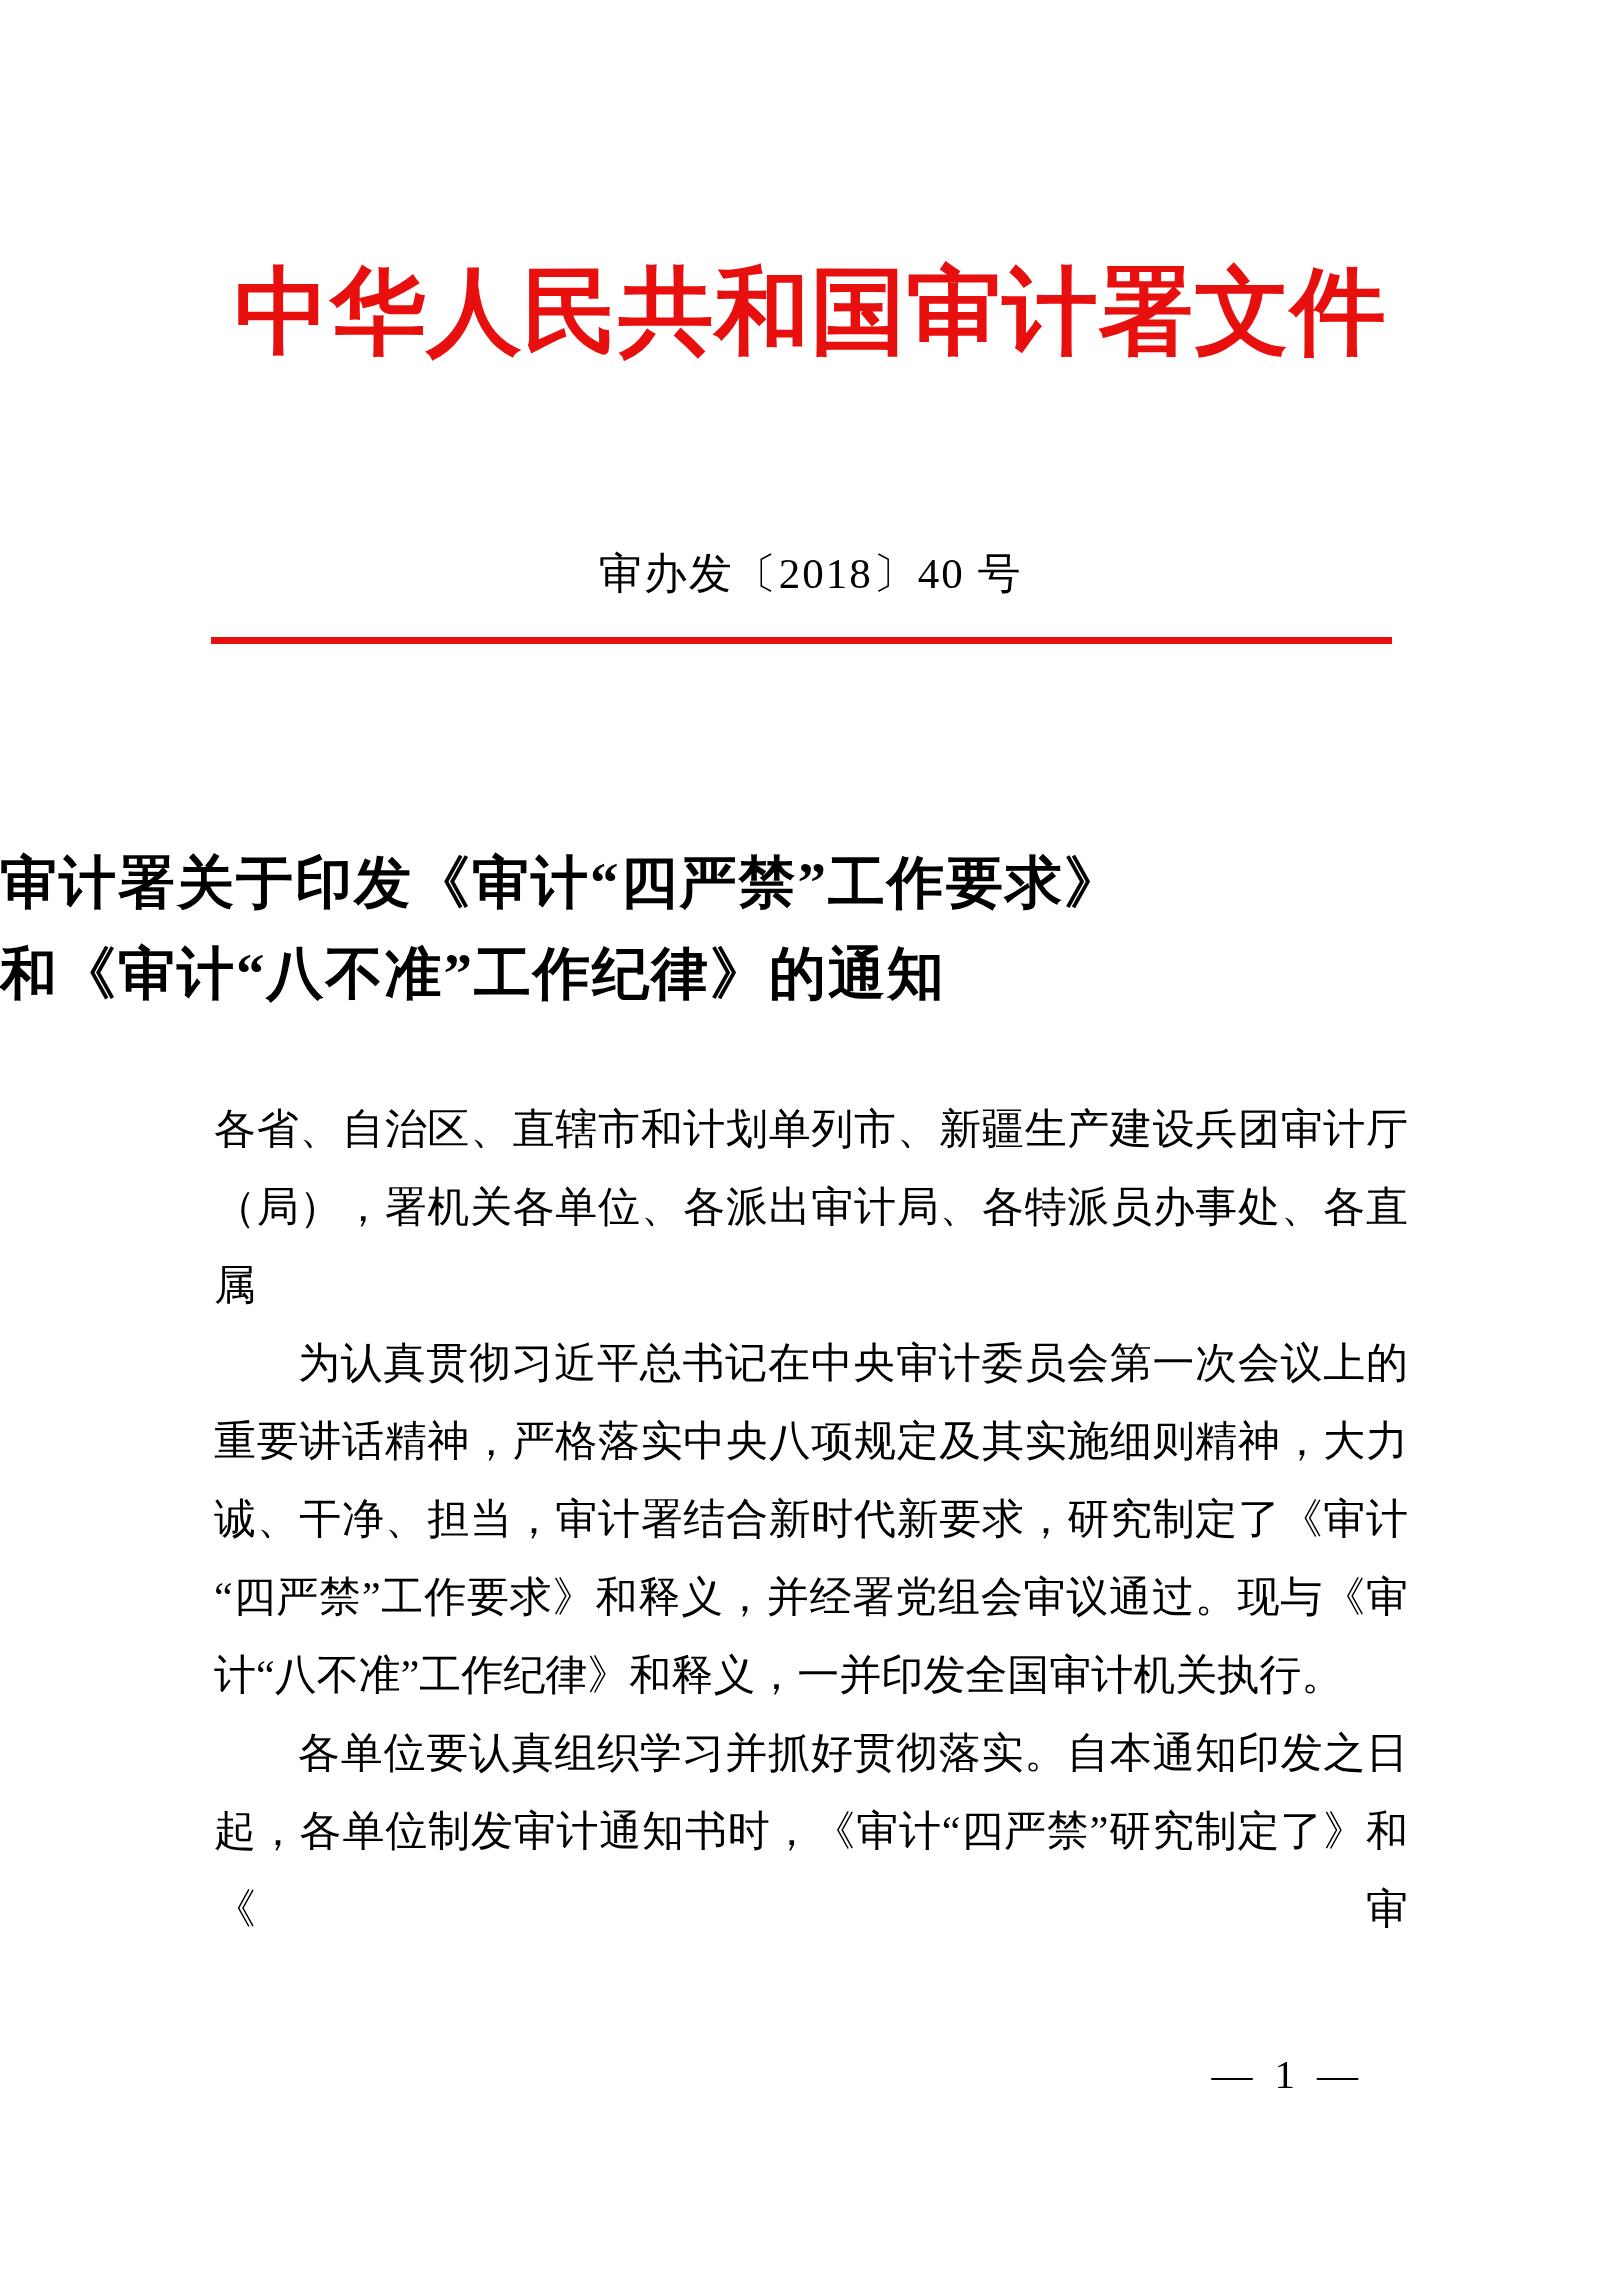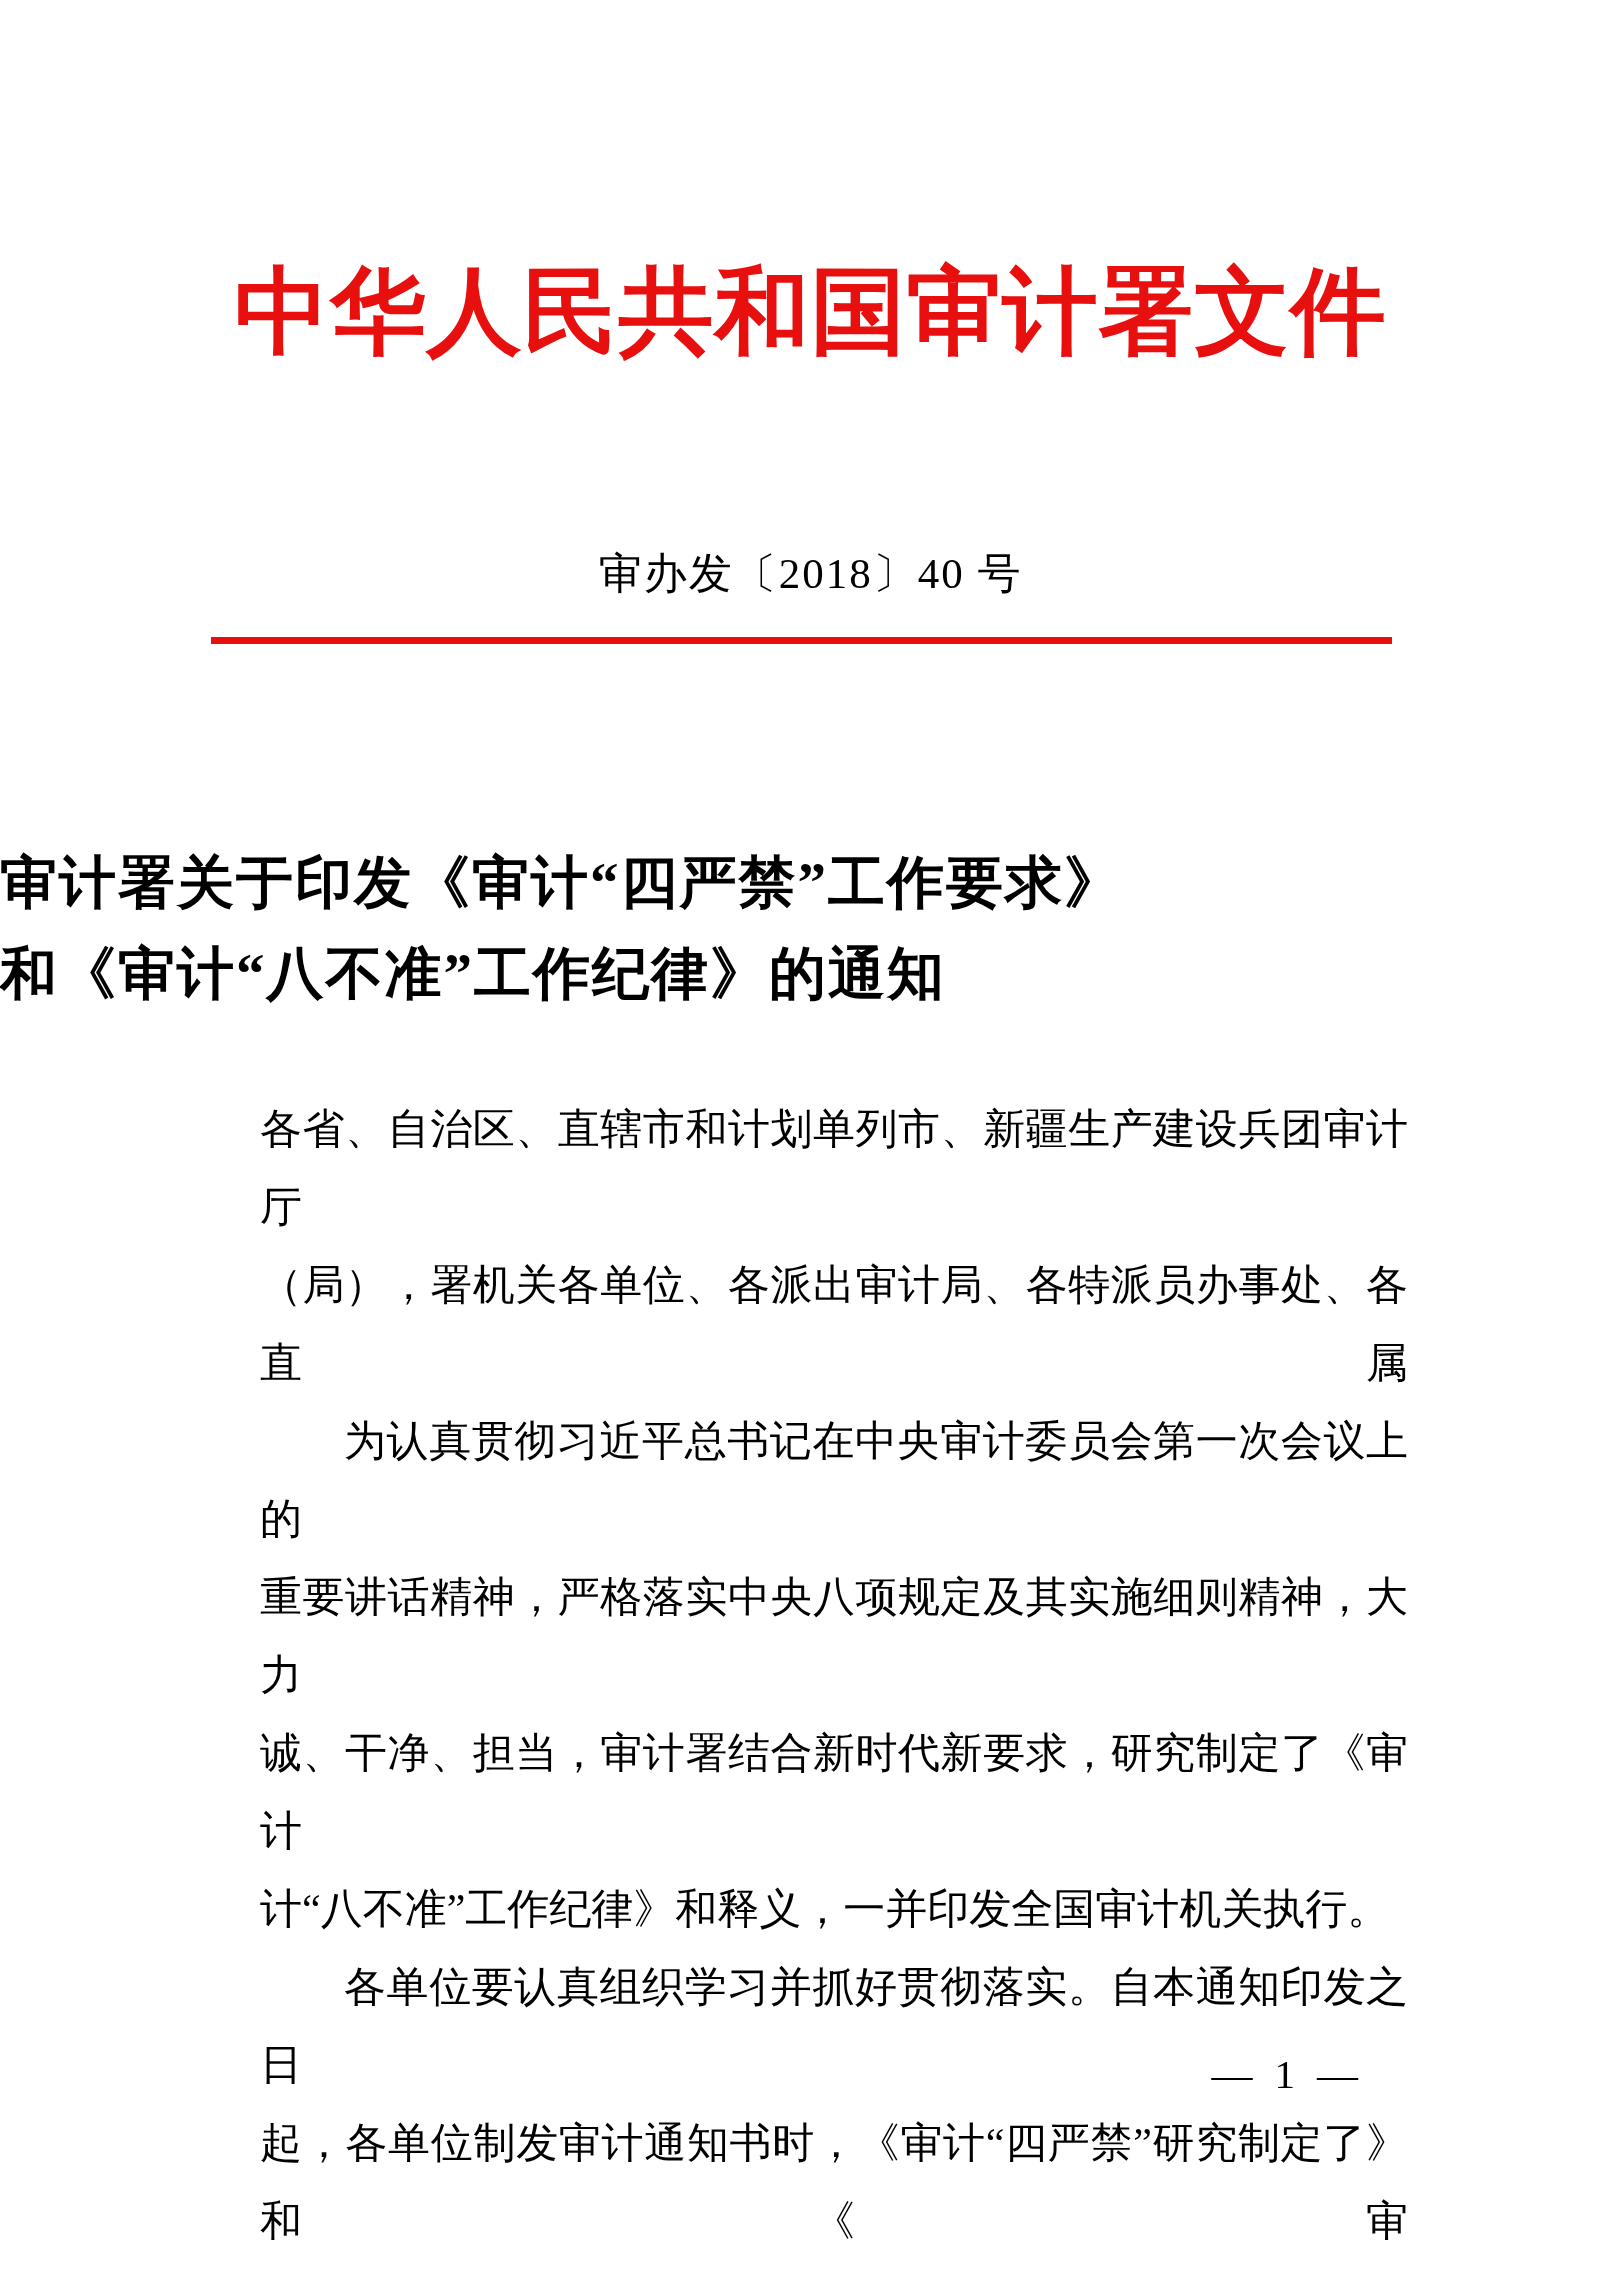--- a/index.html
+++ b/index.html
@@ -70,21 +70,20 @@
     left: 214px;
     width: 1194px;
     font-size: 42px;
     line-height: 78px;
     color: #000000;
   }
   .line {
     text-align: justify;
     text-align-last: justify;
     text-justify: inter-character;
-    margin-left: 46px;
   }
   .line.indent {
     text-indent: 84px;
   }
   .line.end {
     text-align: left;
     text-align-last: left;
   }
   
   .page-number {
@@ -112,20 +111,21 @@
     <div>审计署关于印发《审计“四严禁”工作要求》</div>
     <div>和《审计“八不准”工作纪律》的通知</div>
   </div>
 
   <div class="body-text">
     <div class="line">各省、自治区、直辖市和计划单列市、新疆生产建设兵团审计厅</div>
     <div class="line">（局），署机关各单位、各派出审计局、各特派员办事处、各直属</div>
     <div class="line indent">为认真贯彻习近平总书记在中央审计委员会第一次会议上的</div>
     <div class="line">重要讲话精神，严格落实中央八项规定及其实施细则精神，大力</div>
     <div class="line">诚、干净、担当，审计署结合新时代新要求，研究制定了《审计</div>
+    <div class="line">“四严禁”工作要求》和释义，并经署党组会审议通过。现与《审</div>
     <div class="line end">计“八不准”工作纪律》和释义，一并印发全国审计机关执行。</div>
     <div class="line indent">各单位要认真组织学习并抓好贯彻落实。自本通知印发之日</div>
     <div class="line">起，各单位制发审计通知书时，《审计“四严禁”研究制定了》和《审</div>
   </div>
 
   <div class="page-number">— 1 —</div>
 
 </div>
 
 

